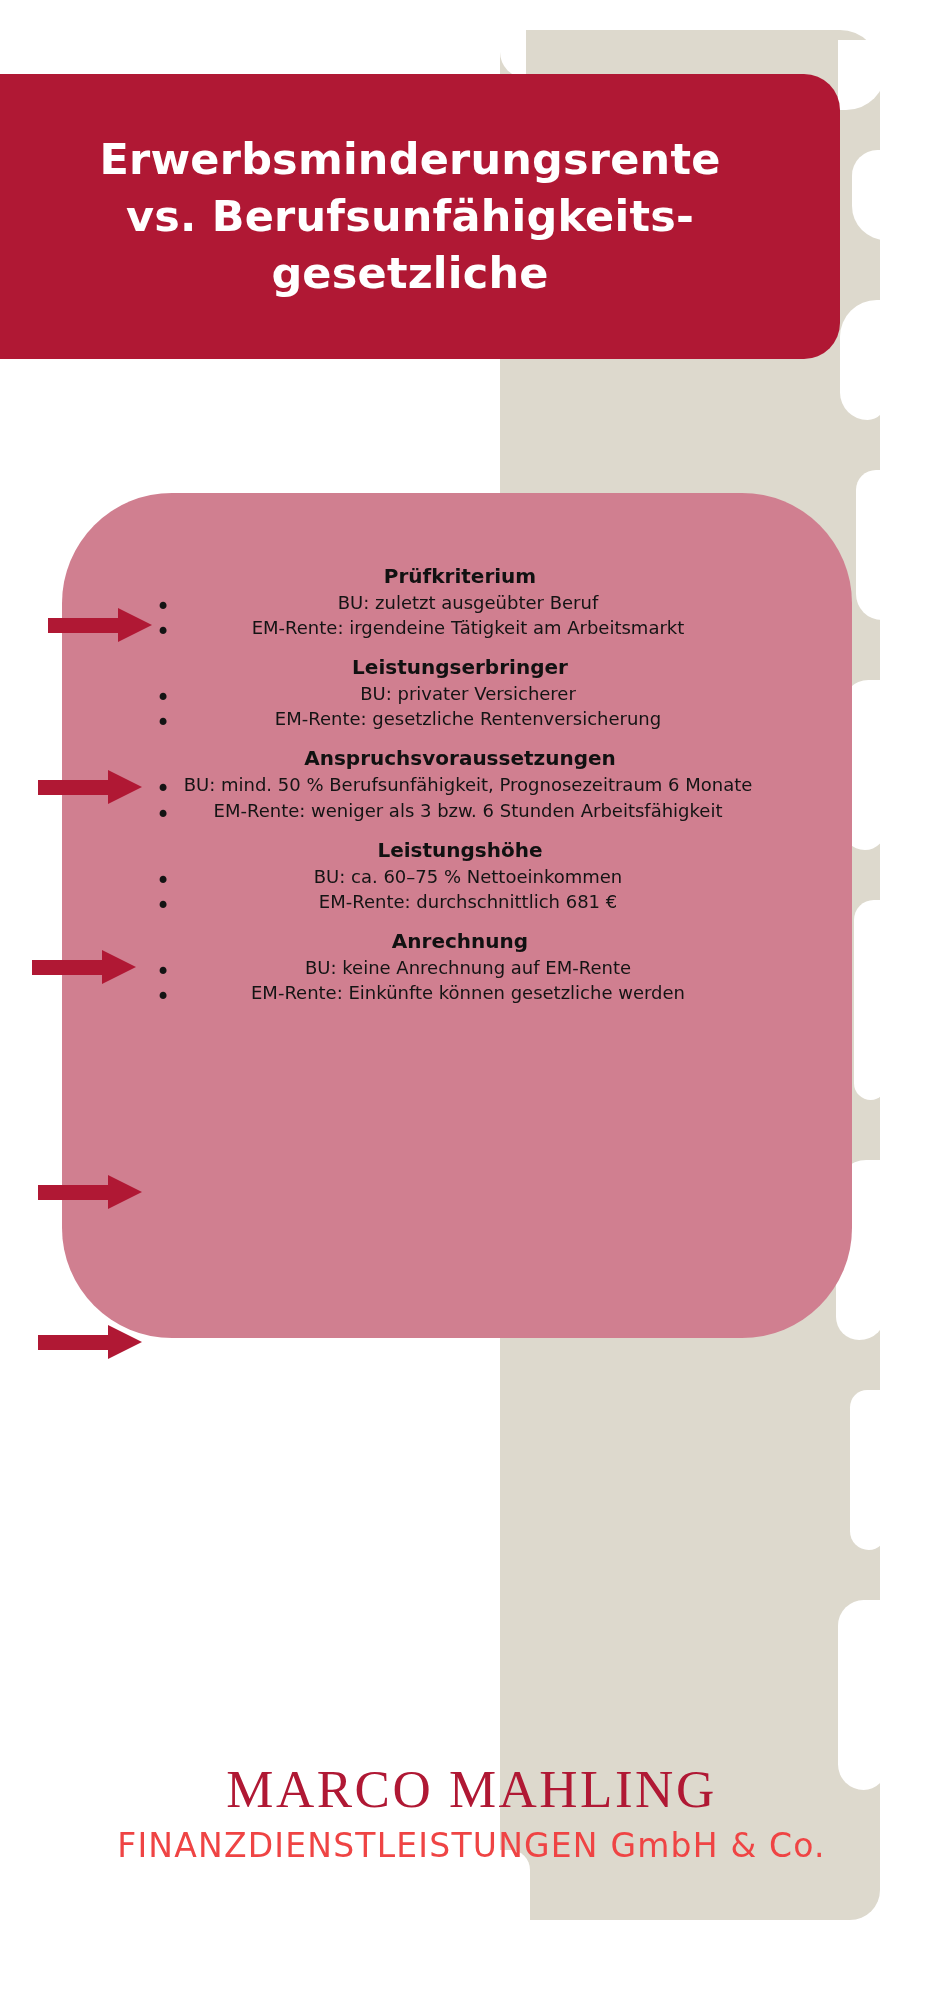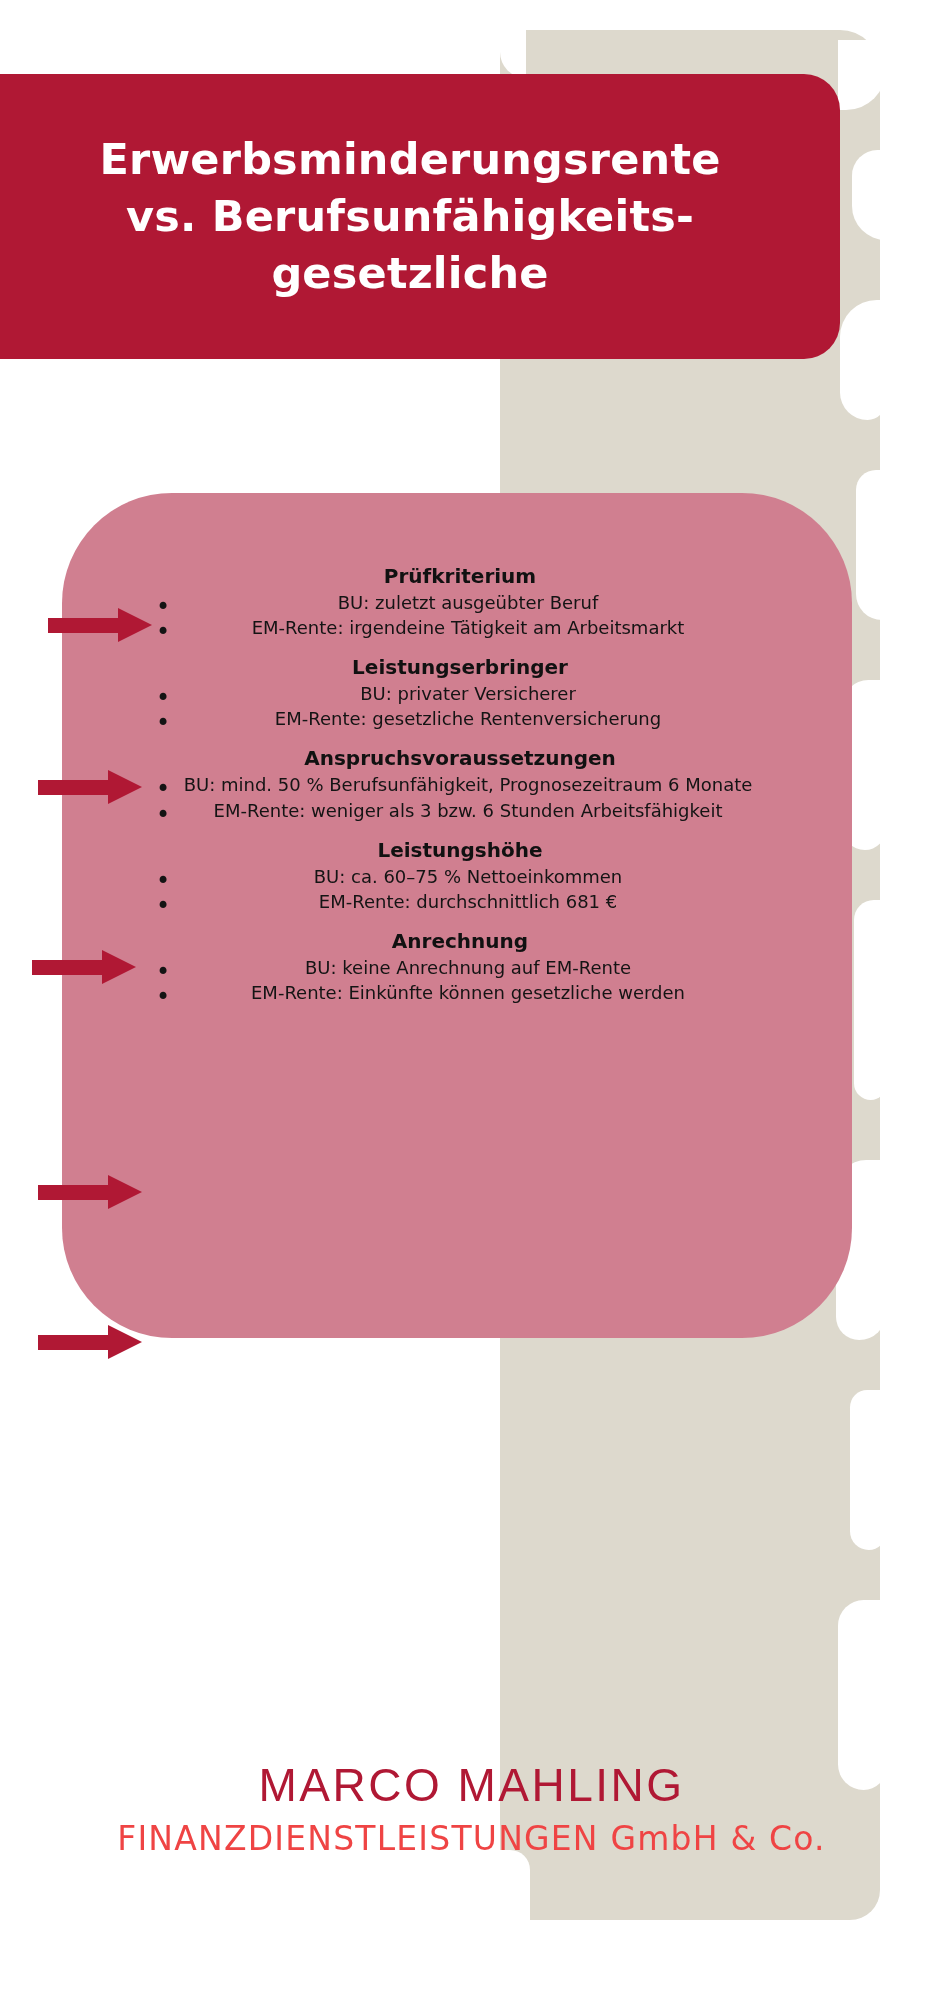--- a/index.html
+++ b/index.html
@@ -152,22 +152,22 @@
 
   
   .footer {
     position: absolute;
     left: 0;
     top: 1760px;
     width: 943px;
     text-align: center;
   }
   .brand-name {
-    font-family: Liberation Sans, sans-serif;
-    font-size: 46px;
+    font-family: Liberation Serif, serif;
+    font-size: 53px;
     color: #b01834;
     letter-spacing: 2.5px;
     line-height: 1.1;
   }
   .brand-sub {
     font-family: "DejaVu Sans", "Liberation Sans", sans-serif;
     font-size: 33px;
     color: #ef4444;
     letter-spacing: 1.2px;
     line-height: 1.2;

